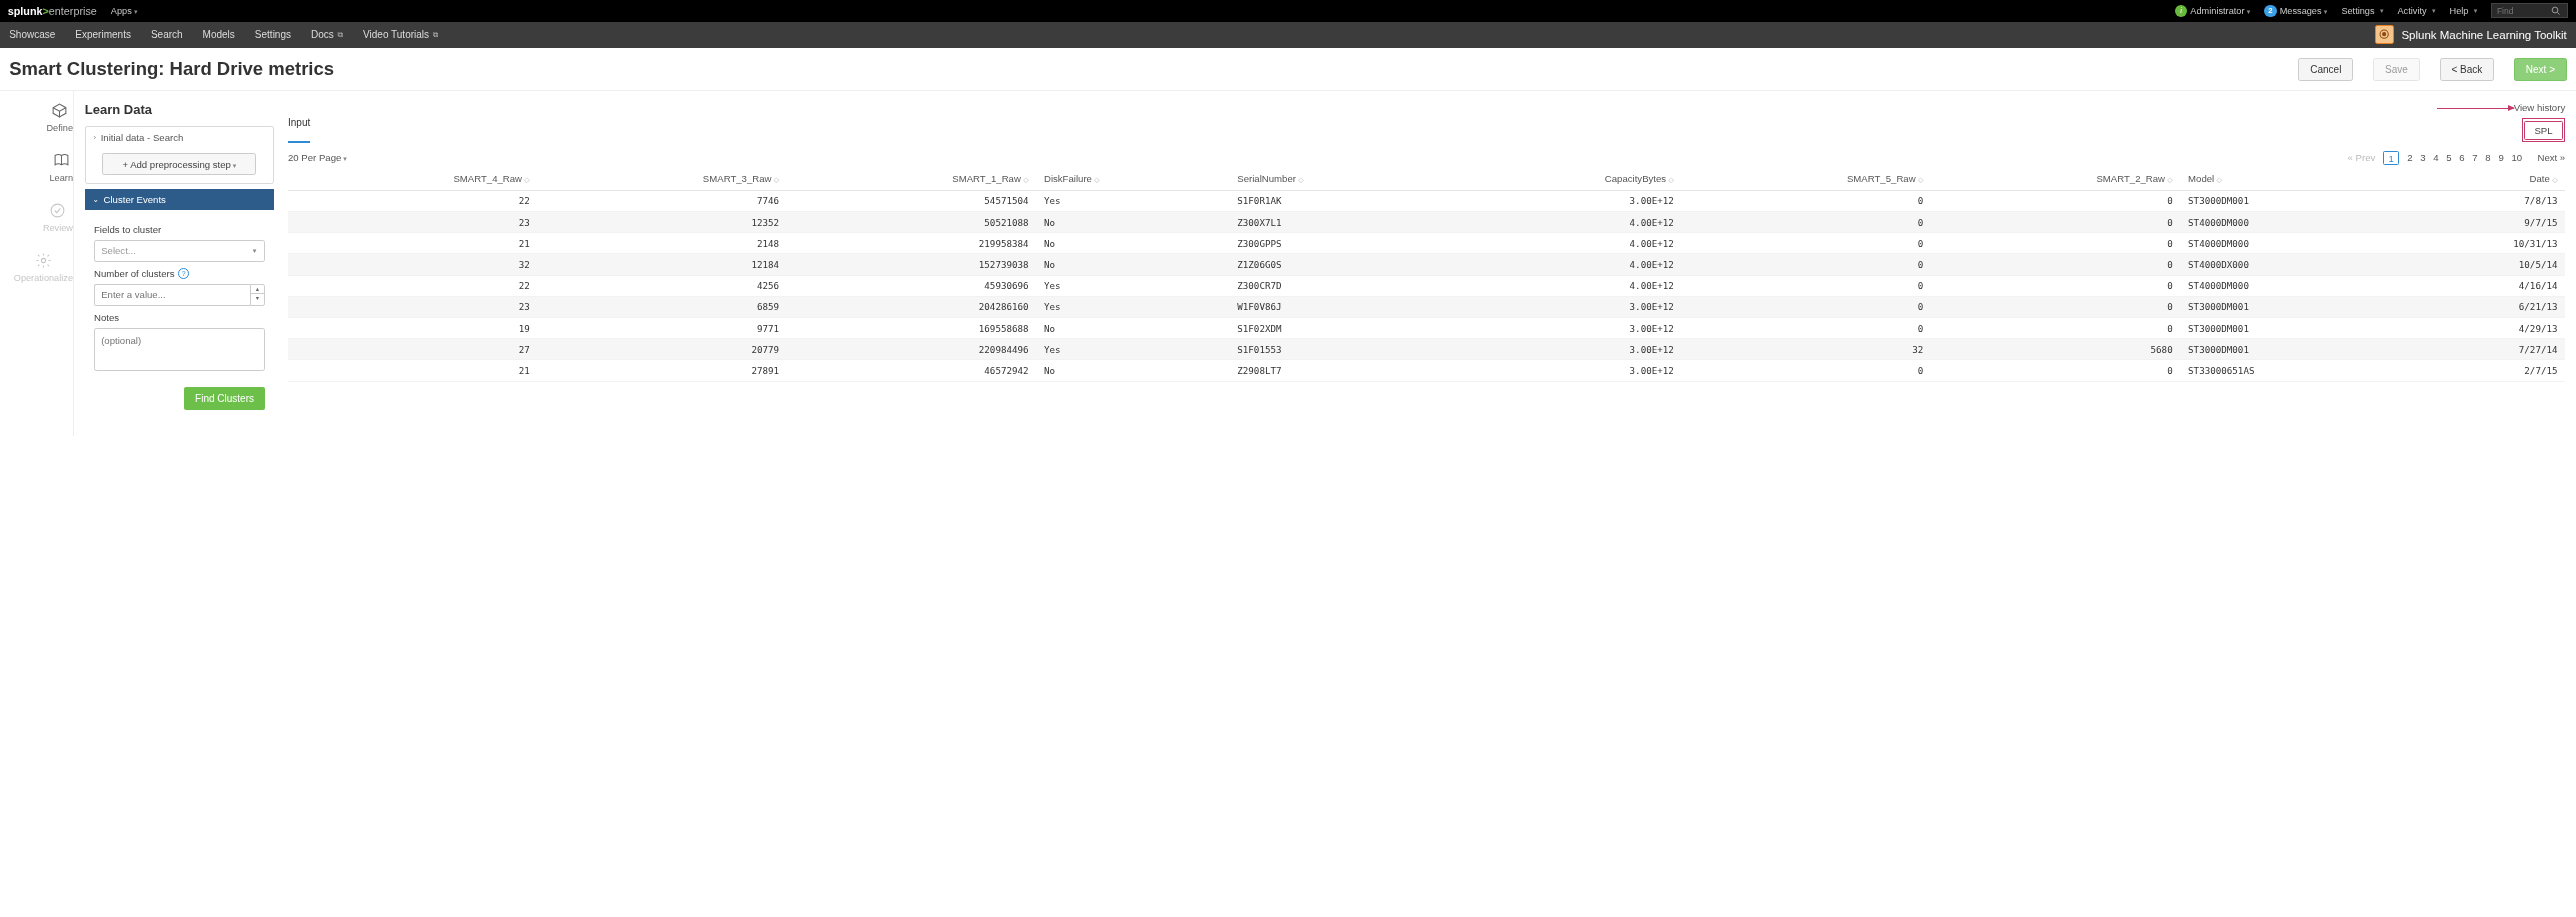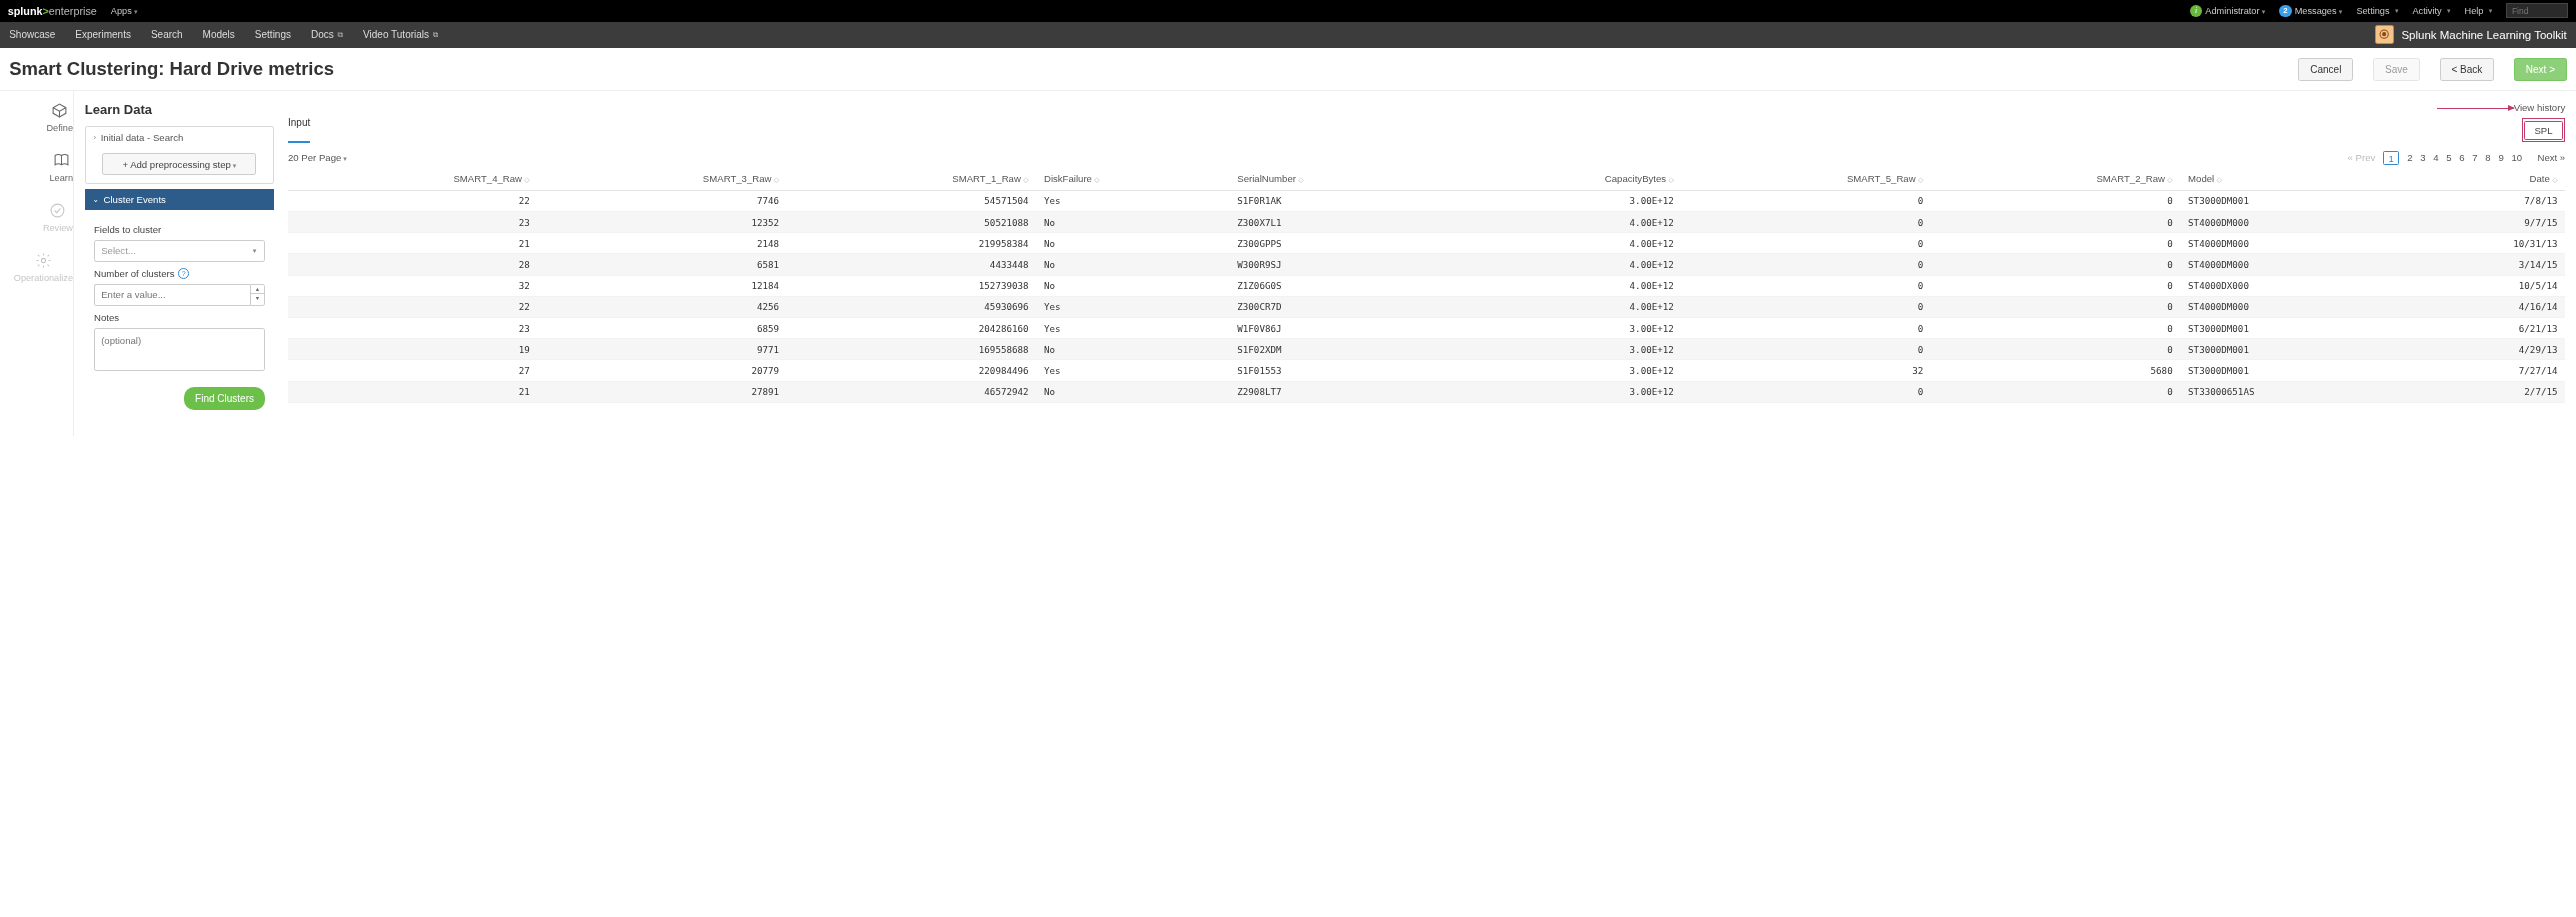--- a/index.html
+++ b/index.html
@@ -8,21 +8,21 @@
   
   .topbar { background: #000; color: #ccc; height: 21.6px; display: flex; align-items: center; padding: 0 7.7px; }
   .brand { color: #fff; font-weight: 600; font-size: 10.8px; }
   .brand .gt { color: #6ab93f; }
   .brand .enterprise { color: #bbb; font-weight: 400; }
   .apps-menu { margin-left: 14px; font-size: 9.2px; cursor: pointer; }
   .topbar-right { margin-left: auto; display: flex; align-items: center; gap: 14px; font-size: 9.2px; }
   .topbar-right .item { cursor: pointer; display: flex; align-items: center; gap: 3.1px; }
   .info-badge { display:inline-flex; width:12.3px; height:12.3px; border-radius:50%; background:#6ab93f; color:#fff; align-items:center; justify-content:center; font-size:7.7px; font-style: italic; font-family: Georgia, serif; }
   .msg-badge { display:inline-flex; width:12.3px; height:12.3px; border-radius:50%; background:#3aa0e8; color:#fff; align-items:center; justify-content:center; font-size:7.7px; font-weight:600;}
-  .find-box { background:#2a2a2a; border:0.8px solid #444; height:15.4px; width:62px; display:flex; align-items:center; padding:0 4.6px; color:#aaa; }
+  .find-box { background:#2a2a2a; border:0.8px solid #444; height:15.4px; width:77px; display:flex; align-items:center; padding:0 4.6px; color:#aaa; }
   .find-box input { background:transparent; border:none; color:#aaa; font-size:8.5px; width:54px; outline:none;}
   .caret-down::after { content:"▾"; font-size:7px; margin-left:2.3px; color:#888;}
   
   
   .subnav { background:#3c3c3c; color:#ddd; height:26px; display:flex; align-items:center; padding:0 9.2px; font-size:10px; }
   .subnav .nav-item { margin-right:20px; cursor:pointer; display:flex; align-items:center; gap:3.8px;}
   .subnav .ext-icon { font-size:7.7px; opacity:0.8;}
   .subnav-right { margin-left:auto; display:flex; align-items:center; gap:7.7px; color:#fff; font-size:11.5px; }
   .mltk-logo { width:18.5px; height:18.5px; border:1.5px solid #e67e22; border-radius:2.3px; display:flex; align-items:center; justify-content:center; background:#f5c48a;}
   .mltk-logo svg { width:12.3px; height:12.3px; }
@@ -63,21 +63,21 @@
   .field-label { font-size:9.6px; color:#444; margin:6.2px 0 4.6px; display:flex; align-items:center; gap:3.8px;}
   .help-q { display:inline-flex; width:10.8px; height:10.8px; border:0.8px solid #2d8bd6; color:#2d8bd6; border-radius:50%; font-size:7px; align-items:center; justify-content:center;}
   .fld-input { width:100%; border:0.8px solid #ccc; border-radius:2.3px; padding:4.6px 6.2px; font-size:9.6px; color:#999; background:#fff; display:flex; align-items:center; justify-content:space-between;}
   .fld-input .tri { font-size:6.2px; color:#888; }
   .spin-wrap { display:flex; }
   .spin-input { flex:1; border:0.8px solid #ccc; border-right:none; border-radius:2.3px 0 0 2.3px; padding:4.6px 6.2px; font-size:9.6px; color:#999; }
   .spin-btns { display:flex; flex-direction:column; border:0.8px solid #ccc; border-radius:0 2.3px 2.3px 0;}
   .spin-btns span { font-size:5.4px; padding:0.8px 3.8px; color:#666; cursor:pointer; line-height:1.2;}
   .spin-btns span:first-child { border-bottom:0.8px solid #ccc;}
   .notes-area { width:100%; border:0.8px solid #ccc; border-radius:2.3px; padding:6.2px; font-size:9.6px; color:#999; height:43px; resize:none; font-family:inherit;}
-  .find-clust { float:right; margin-top:14px; background:#6cc04a; color:#fff; border:none; border-radius:10px; padding:6.2px 10.8px; font-size:10px; cursor:pointer;}
+  .find-clust { float:right; margin-top:14px; background:#6cc04a; color:#fff; border:none; border-radius:2px; padding:6.2px 10.8px; font-size:10px; cursor:pointer;}
   
   
   .data-panel { flex:1; padding:10.8px 10.8px 10.8px 14px; position:relative;}
   .data-top { display:flex; align-items:flex-start; justify-content:space-between; margin-bottom:3.1px;}
   .tab-row { display:flex; gap:14px; font-size:10px; }
   .tab { padding-bottom:13px; cursor:pointer; color:#666; }
   .tab.active { border-bottom:2.3px solid #2d8bd6; color:#333; }
   .vh-link { font-size:9.6px; color:#555; cursor:pointer;}
   .spl-btn { border:1.5px solid #c33a6b; background:#fff; border-radius:1.5px; padding:3.1px 9.2px; font-size:9.6px; color:#444; cursor:pointer;}
   .spl-wrap { padding:1.5px; border:0.8px solid #c33a6b; display:inline-block;}
@@ -318,32 +318,20 @@
               <td>219958384</td>
               <td class="l">No</td>
               <td class="l">Z300GPPS</td>
               <td>4.00E+12</td>
               <td>0</td>
               <td>0</td>
               <td class="l">ST4000DM000</td>
               <td>10/31/13</td>
             </tr>
             <tr>
-              <td>28</td>
-              <td>6581</td>
-              <td>4433448</td>
-              <td class="l">No</td>
-              <td class="l">W300R9SJ</td>
-              <td>4.00E+12</td>
-              <td>0</td>
-              <td>0</td>
-              <td class="l">ST4000DM000</td>
-              <td>3/14/15</td>
-            </tr>
-            <tr>
               <td>32</td>
               <td>12184</td>
               <td>152739038</td>
               <td class="l">No</td>
               <td class="l">Z1Z06G0S</td>
               <td>4.00E+12</td>
               <td>0</td>
               <td>0</td>
               <td class="l">ST4000DX000</td>
               <td>10/5/14</td>

